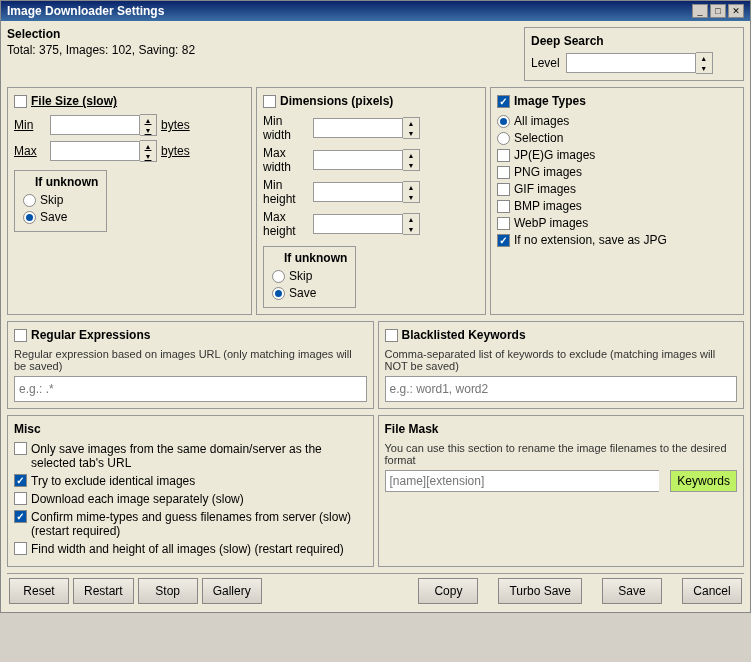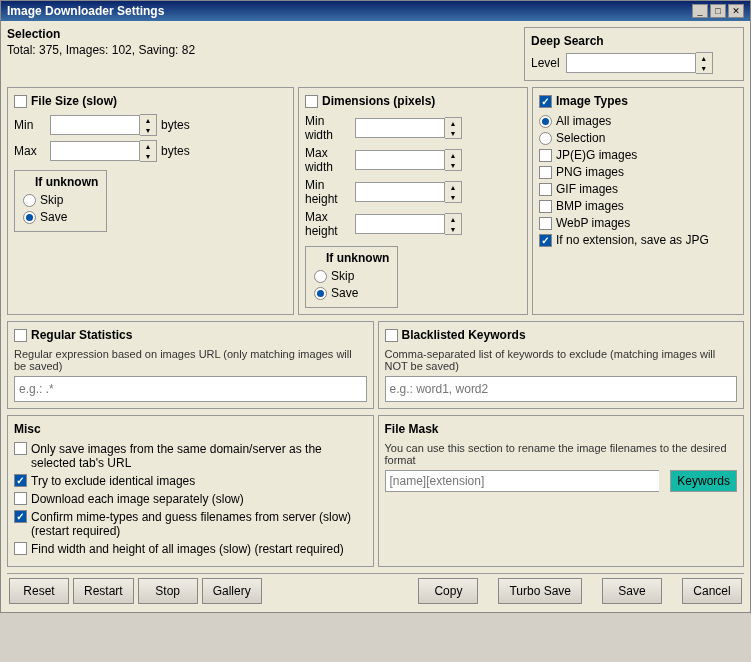--- a/index.html
+++ b/index.html
@@ -118,21 +118,22 @@
       padding: 6px;
     }
     .panel-title {
       font-weight: bold;
       margin-bottom: 6px;
       display: flex;
       align-items: center;
       gap: 4px;
     }
     .file-size-panel {
-      width: 287px;
+      width: 245px;
+      text-decoration: underline;
     }
     .dimensions-panel {
       width: 230px;
     }
     .image-types-panel {
       flex: 1;
     }
     .field-row {
       display: flex;
       align-items: center;
@@ -235,21 +236,21 @@
       height: 22px;
       border: 1px solid #999;
       border-right: none;
       background: white;
       padding: 2px 4px;
       font-size: 12px;
       color: #aaa;
     }
     .keywords-btn {
       height: 22px;
-      background: #14b8a6;
+      background: #bef264;
       border: 1px solid #999;
       padding: 0 6px;
       font-size: 12px;
       cursor: pointer;
       margin-left: 9px;
     }
     .footer-buttons {
       display: flex;
       justify-content: space-between;
       padding: 4px 2px 2px;
@@ -485,21 +486,21 @@
           <div class="checkbox-styled checked" style="margin-top:1px;"></div>
           <span>If no extension, save as JPG</span>
         </div>
       </div>
     </div>
 
     <div class="bottom-panels">
       <div class="panel regex-panel">
         <div class="panel-title">
           <div class="checkbox-styled"></div>
-          <span>Regular Statistics</span>
+          <span>Regular Expressions</span>
         </div>
         <div class="panel-desc">Regular expression based on images URL (only matching images will be saved)</div>
         <input type="text" class="text-input-full" placeholder="e.g.: .*" style="">
       </div>
       <div class="panel blacklist-panel">
         <div class="panel-title">
           <div class="checkbox-styled"></div>
           <span>Blacklisted Keywords</span>
         </div>
         <div class="panel-desc">Comma-separated list of keywords to exclude (matching images will NOT be saved)</div>

